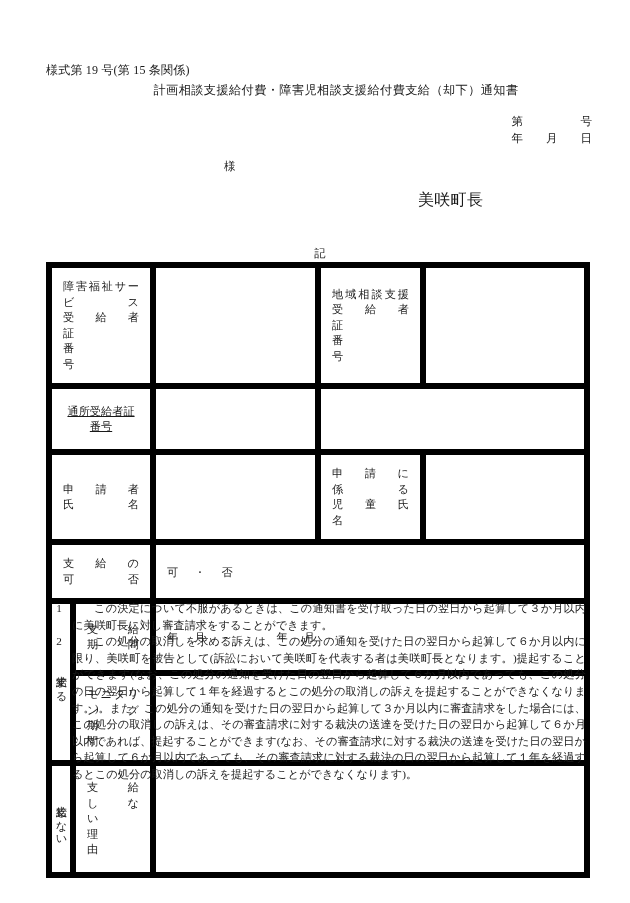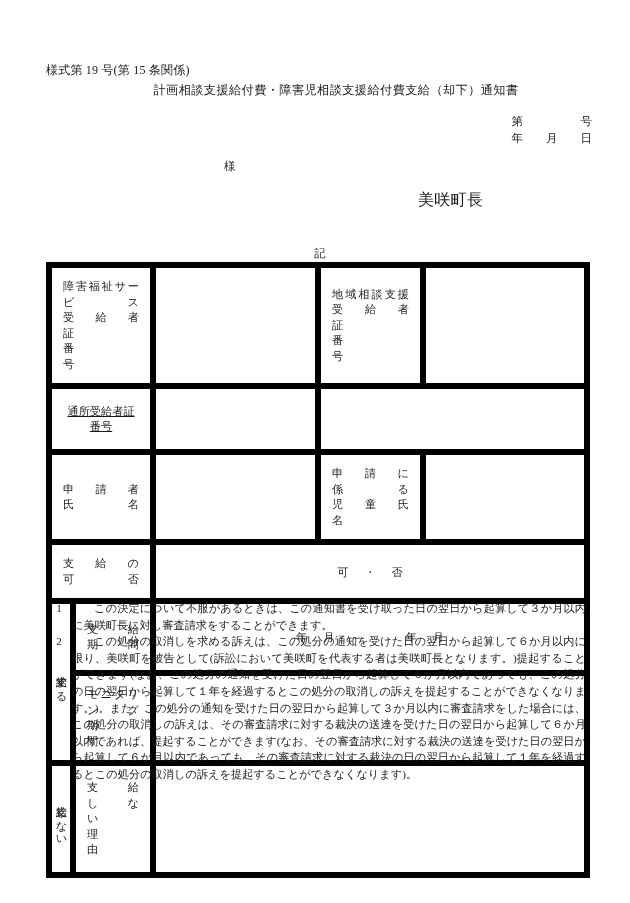--- a/index.html
+++ b/index.html
@@ -137,21 +137,20 @@
     height: 100%;
     width: 100%;
   }
   .boxes > i {
     flex: 1 1 0;
     border-right: 1px dashed #9a9a9a;
     display: block;
   }
   .boxes > i:last-child { border-right: none; }
   .center-txt {
-    text-align: center;
     line-height: 16px;
     padding: 4px 0;
   }
   .sp3 { display: inline-block; width: 16px; }
   .sp7 { display: inline-block; width: 44px; }
 
   
   .appeal {
     position: absolute;
     left: 46px;

